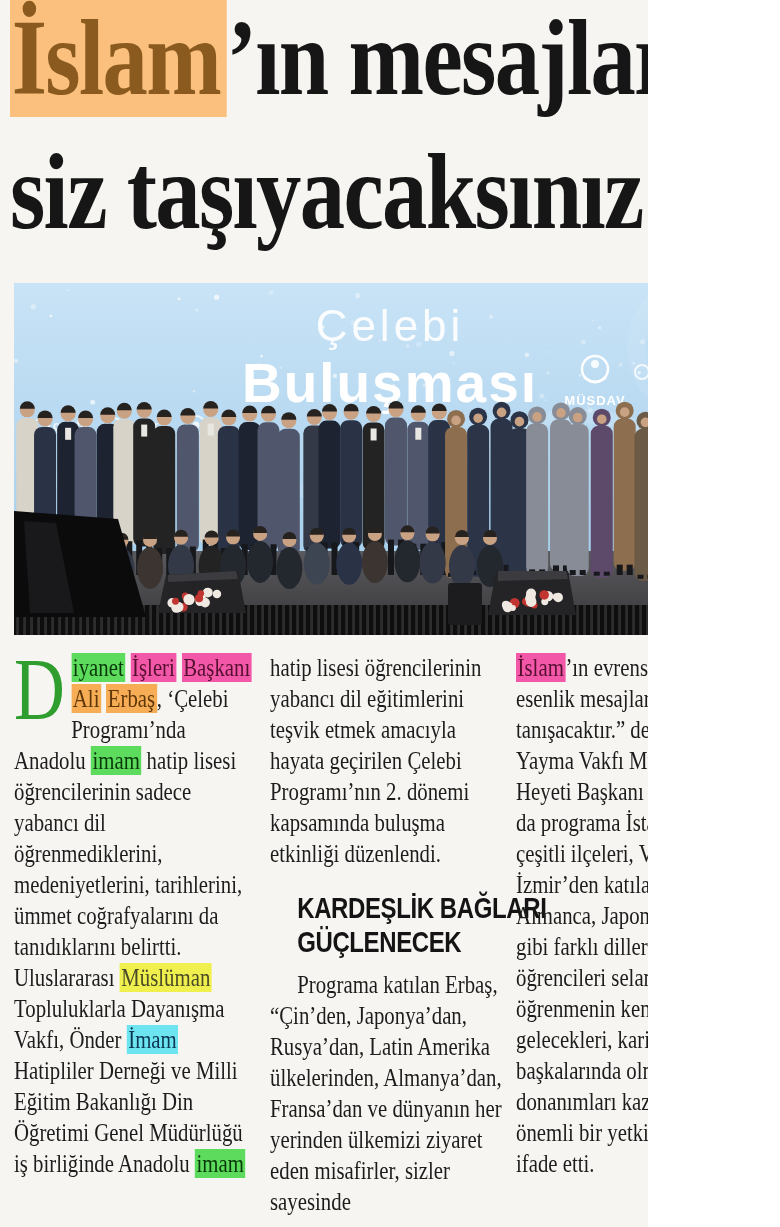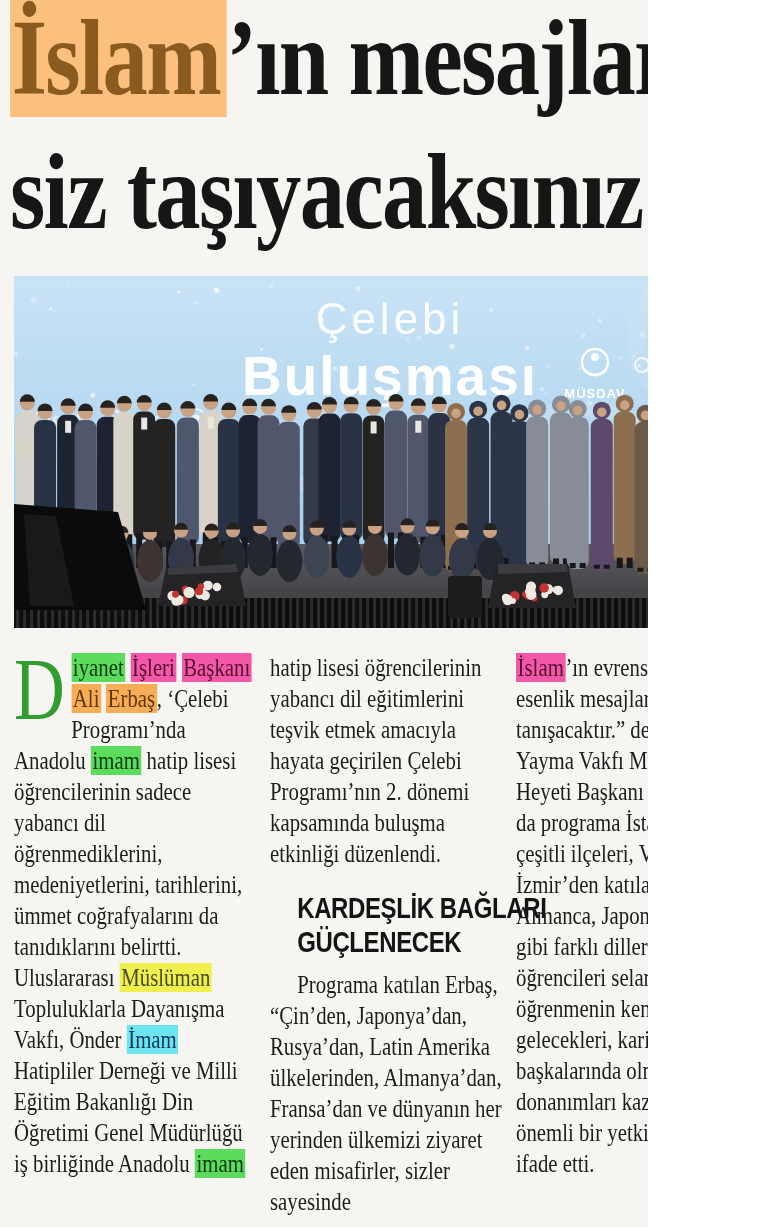--- a/index.html
+++ b/index.html
@@ -9,21 +9,21 @@
   }
   
   .headline{position:absolute;left:10px;top:-10px;color:#161616;}
   .hl-line{
     font-weight:700;font-size:108px;line-height:136px;letter-spacing:-2px;
     transform:scaleX(.84);transform-origin:0 0;white-space:nowrap;
   }
   .hl-line2{position:relative;top:-2px;}
   .hl-islam{padding:0 8px 0 2px;}
   
-  .photo{position:absolute;left:14px;top:276px;width:752px;height:352px;background:#aed4ee;}
+  .photo{position:absolute;left:14px;top:283px;width:752px;height:352px;background:#aed4ee;}
   .photo svg{display:block;}
   .ph-title1{font-family:"Liberation Sans",sans-serif;font-size:44px;fill:#ffffff;opacity:.93;font-weight:400;letter-spacing:4px;}
   .ph-title2{font-family:"Liberation Sans",sans-serif;font-size:55px;fill:#ffffff;font-weight:700;letter-spacing:2px;}
   .ph-logo{font-family:"Liberation Sans",sans-serif;font-size:12px;font-weight:700;fill:#ffffff;}
   .ph-musdav{font-family:"Liberation Sans",sans-serif;font-size:13px;font-weight:700;fill:#ffffff;letter-spacing:1px;}
   
   .cols{position:absolute;left:14px;top:652px;width:756px;height:575px;color:#1c1c1c;}
   .col{position:absolute;top:0;font-size:26px;line-height:31px;transform:scaleX(.8);transform-origin:0 0;text-align:left;}
   .col1{left:0;width:300px;}
   .col2{left:256px;width:300px;}

